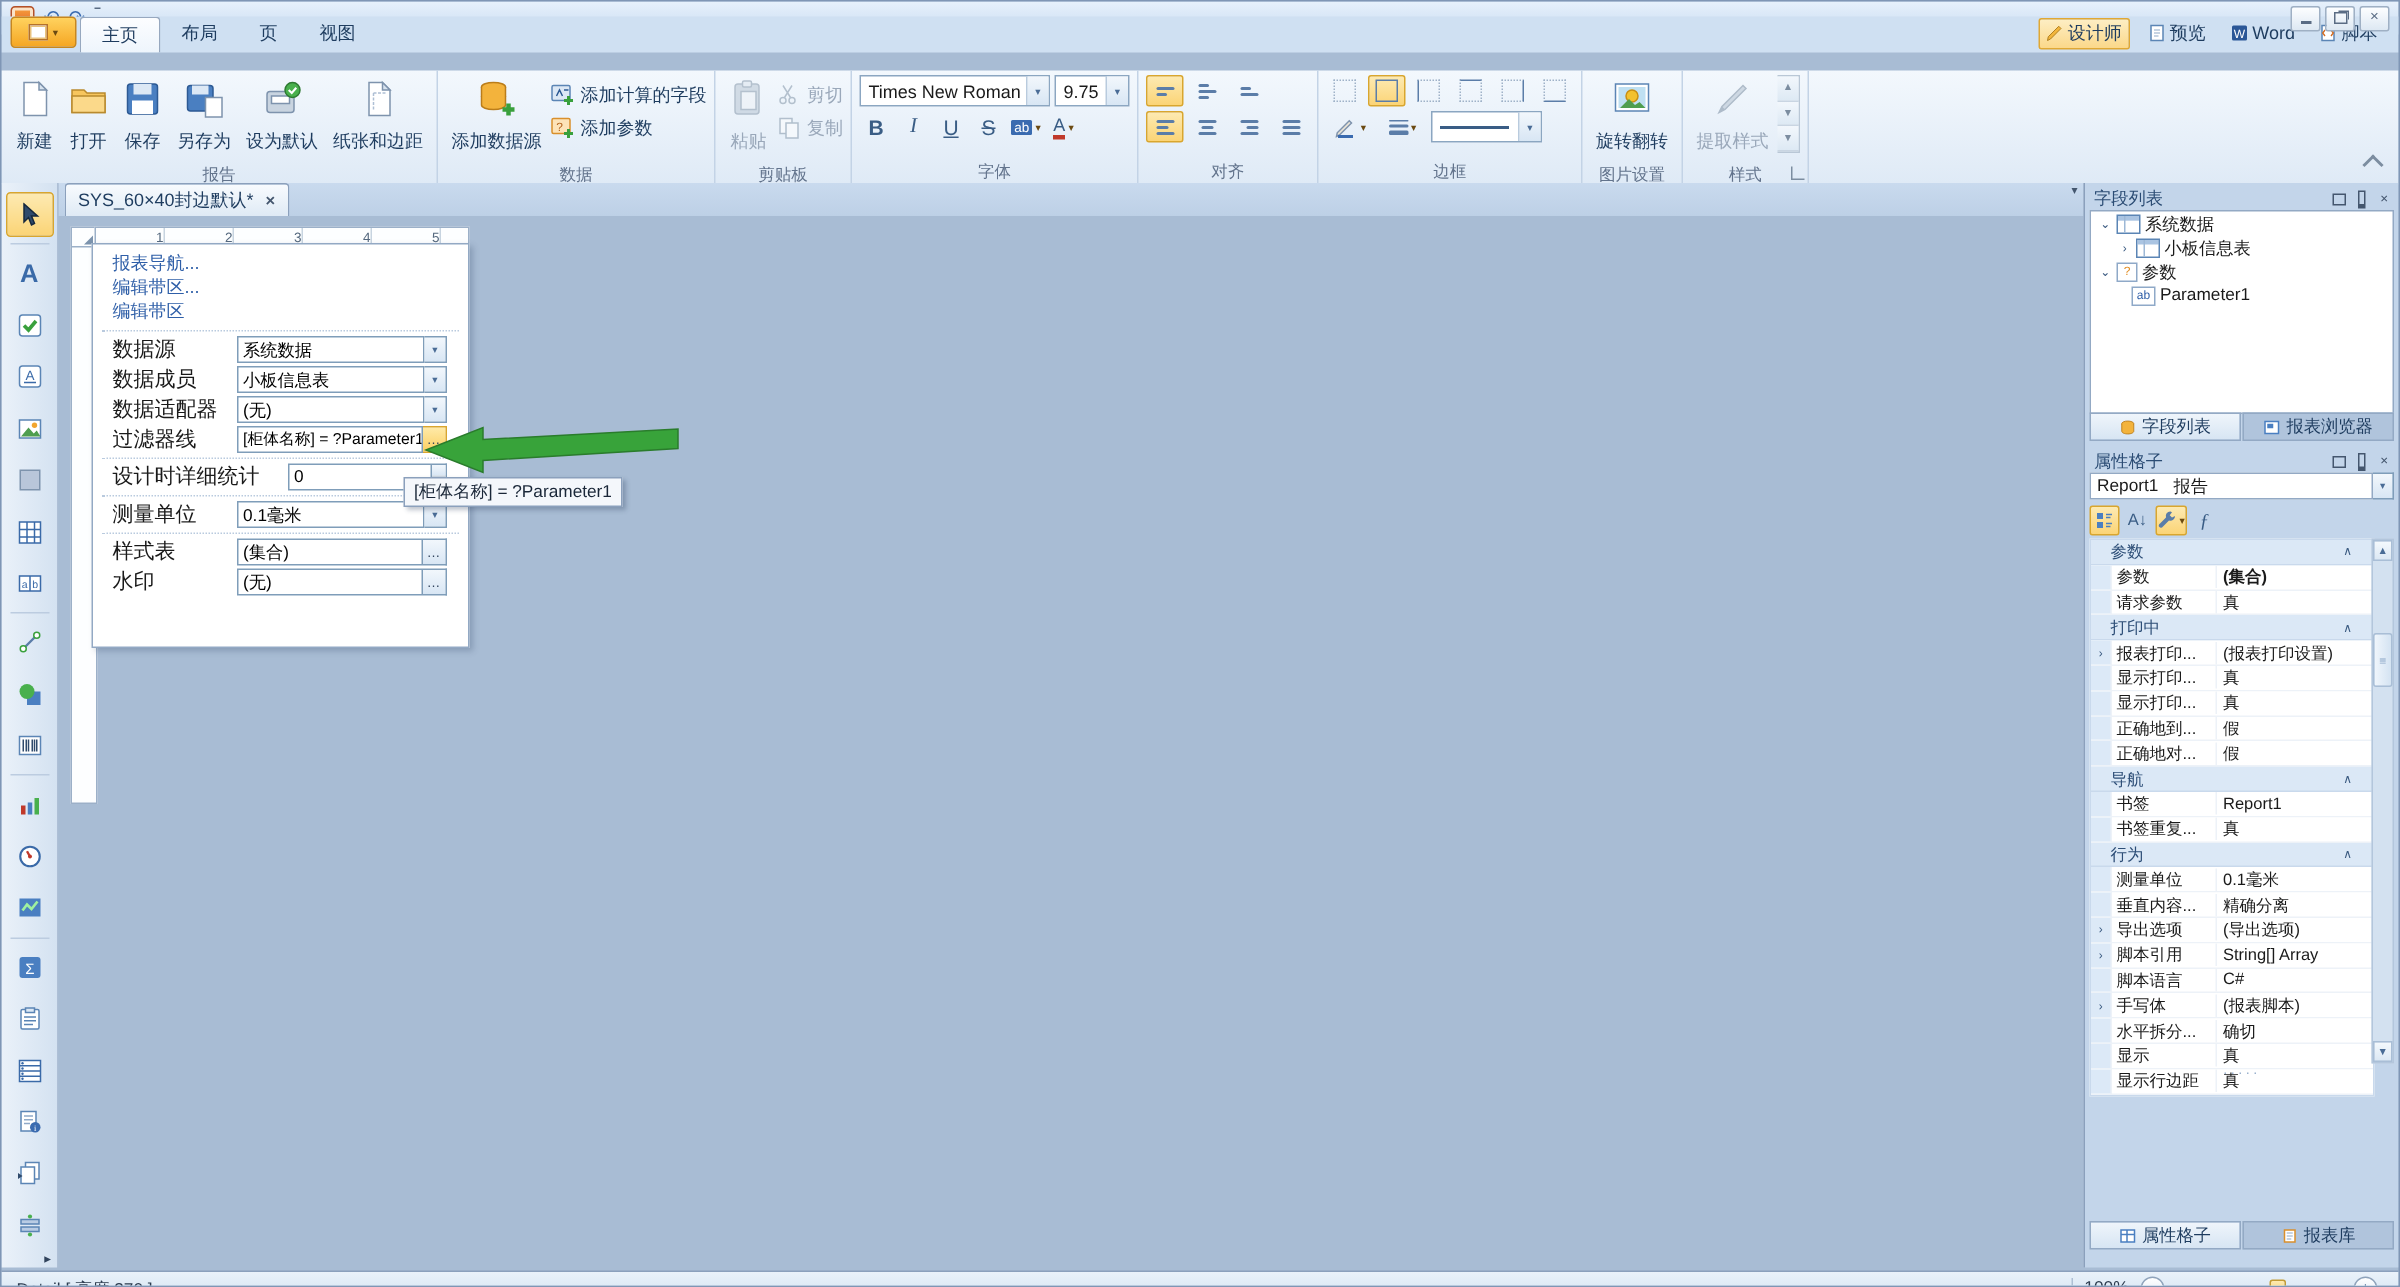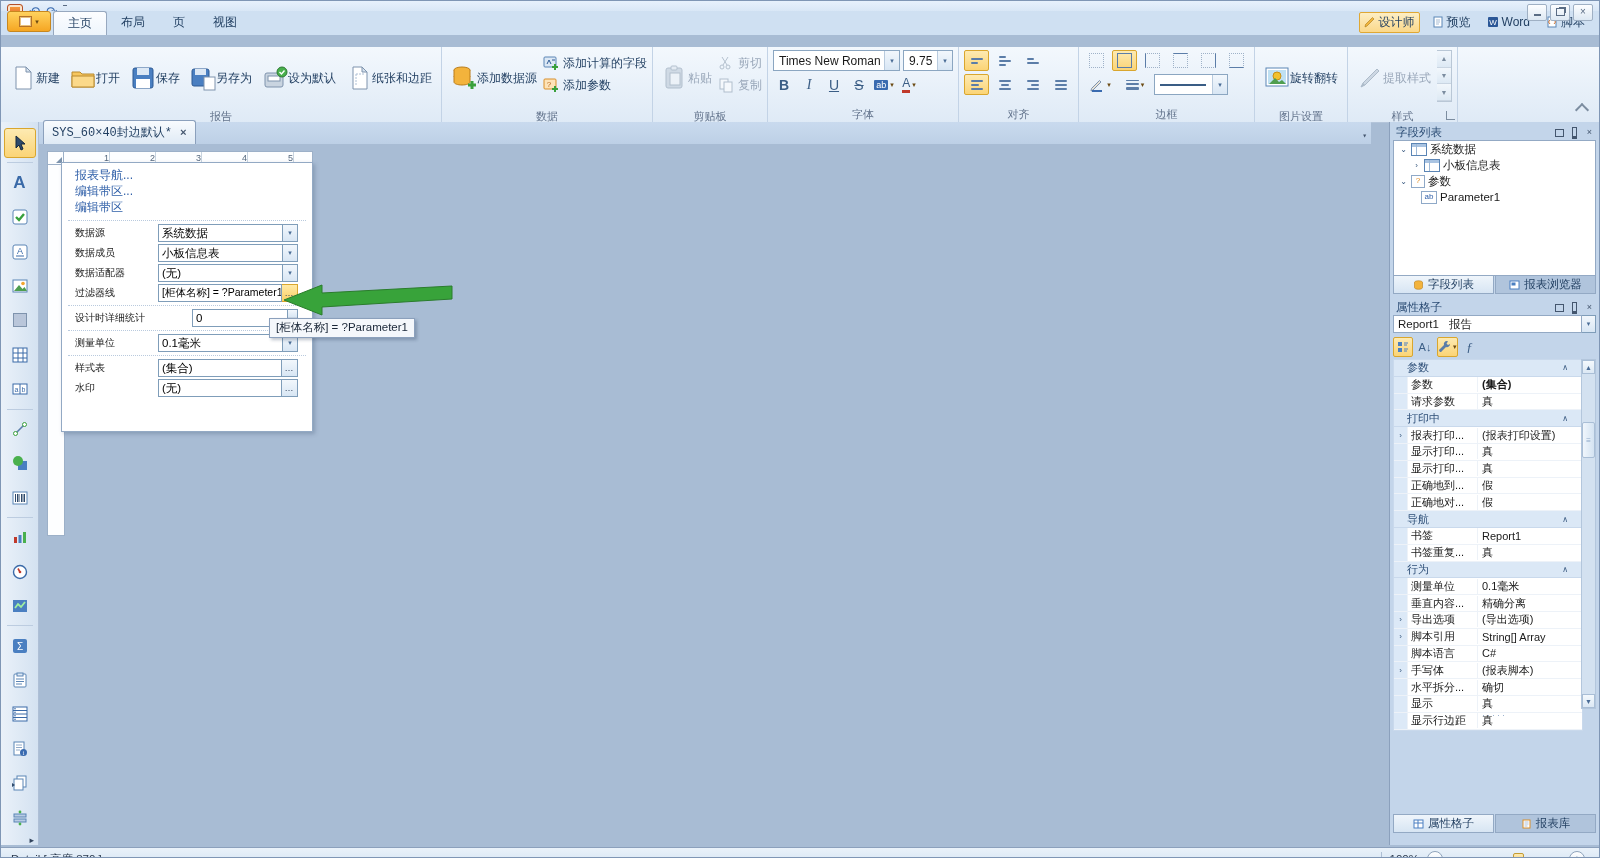--- a/index.html
+++ b/index.html
@@ -30,21 +30,21 @@
   .modetabs{margin-left:auto;display:flex;align-items:center;gap:8px;padding-right:10px;padding-bottom:2px;}
   .mtab{display:flex;align-items:center;gap:3px;color:#1e3c5f;font-size:12px;padding:1px 4px;}
   .mtab.sel{border:1px solid #e0a834;border-radius:2px;background:linear-gradient(#fdeec4,#fbd88a);}
   .mico{width:12px;height:12px;display:inline-block;}
   
   .ribbon{position:absolute;top:46px;left:0;right:0;height:75px;
     background:linear-gradient(#f3f8fd,#dfeaf6);border-bottom:1px solid #b4c5da;display:flex;}
   .rgroup{display:flex;flex-direction:column;border-right:1px solid #c3d3e6;}
   .rgc{flex:1;display:flex;align-items:flex-start;padding:3px 5px;gap:2px;}
   .rcap{height:15px;text-align:center;font-size:11px;color:#62738c;position:relative;}
-  .rbig{display:flex;align-items:center;justify-content:space-between;padding:3px 4px;height:50px;border-radius:2px;}
+  .rbig{display:flex;flex-direction:column;align-items:center;justify-content:space-between;padding:3px 4px;height:50px;border-radius:2px;}
   .rbig .lbl{font-size:12px;color:#1e3c5f;white-space:nowrap;}
   .rbig.dis .lbl{color:#9aa8ba;}
   .smcol{display:flex;flex-direction:column;justify-content:flex-start;gap:4px;padding-top:4px;}
   .rsmall{display:flex;align-items:center;gap:4px;height:18px;font-size:12px;color:#1e3c5f;white-space:nowrap;}
   .rsmall.dis{color:#9aa8ba;}
   .icon16{width:16px;height:16px;display:inline-block;}
   .icon24{width:26px;height:26px;display:inline-block;}
   .combo{display:flex;border:1px solid #8ba6c1;background:#fff;height:19px;align-items:center;}
   .cval{padding:0 5px;font-size:12px;color:#1a1a1a;white-space:nowrap;overflow:hidden;flex:1;}
   .cbtn{width:14px;align-self:stretch;background:linear-gradient(#f2f7fc,#d8e6f4);border-left:1px solid #b9cbde;
@@ -56,21 +56,21 @@
   .bars{display:flex;flex-direction:column;gap:2px;}
   .bars i{display:block;height:2px;background:#5b7da8;border-radius:1px;}
   .bico{width:13px;height:13px;border:1px dotted #9fb2c8;position:relative;}
   .styleg{width:128px;height:50px;border:1px solid #b9c7d6;background:#e3e8ee;color:#8b97a5;
     display:flex;flex-direction:column;align-items:center;justify-content:center;font-size:11px;line-height:14px;}
   .gbtns{display:flex;flex-direction:column;width:14px;height:50px;border:1px solid #b9c7d6;border-left:none;}
   .gbtns span{flex:1;display:flex;align-items:center;justify-content:center;font-size:7px;color:#7c8da0;background:linear-gradient(#f2f7fc,#dde9f4);border-bottom:1px solid #c9d5e2;}
   .dlaunch{position:absolute;right:2px;bottom:2px;width:8px;height:8px;border-left:1px solid #7c8da0;border-bottom:1px solid #7c8da0;}
   .ribchev{position:absolute;top:58px;right:12px;width:8px;height:8px;border-left:2px solid #7c8da0;border-top:2px solid #7c8da0;transform:rotate(45deg);}
   
-  .doctabbar{position:absolute;top:121px;left:38px;right:228px;height:22px;background:linear-gradient(#c9daee,#bdd0e6);border-bottom:1px solid #a9bcd4;display:flex;align-items:flex-end;font-family:Liberation Mono, monospace;}
+  .doctabbar{position:absolute;top:121px;left:38px;right:210px;height:22px;background:linear-gradient(#c9daee,#bdd0e6);border-bottom:1px solid #a9bcd4;display:flex;}
   .doctab{margin-left:4px;padding:3px 8px;display:flex;gap:8px;align-items:center;
     background:linear-gradient(#f8fbfe,#dfeaf5);border:1px solid #8ba0bc;border-bottom:none;border-radius:3px 3px 0 0;color:#1e3c5f;font-size:12px;}
   .doctab .x{color:#44566e;font-size:11px;font-weight:bold;}
   .tabddl{margin-left:auto;margin-right:4px;margin-bottom:4px;font-size:8px;color:#44566e;}
   
   .toolbox{position:absolute;top:121px;left:0;width:38px;bottom:12px;background:linear-gradient(90deg,#eaf1f9,#d4e2f1);border-right:1px solid #aebfd6;display:flex;flex-direction:column;align-items:center;padding-top:4px;box-sizing:border-box;}
   .tool{width:30px;height:29px;display:flex;align-items:center;justify-content:center;border:1px solid transparent;border-radius:3px;margin:2px 0;}
   .tool.sel{background:linear-gradient(#fdeab2,#fbd476);border-color:#d9a62e;}
   .tsep{width:26px;height:1px;background:#bccce0;margin:2px 0;}
   .toolA{font-size:17px;font-weight:bold;color:#3a6aa8;}
@@ -82,21 +82,21 @@
   .corner{position:absolute;left:8px;top:7px;width:16px;height:13px;background:#fdfeff;border:1px solid #9cb0c8;}
   .corner i{position:absolute;right:2px;bottom:2px;width:0;height:0;border-left:6px solid transparent;border-bottom:6px solid #7c93ad;}
   .vruler{position:absolute;left:8px;top:20px;width:16px;height:370px;background:#fdfeff;border:1px solid #9cb0c8;}
   
   .taskpanel{position:absolute;left:22px;top:18px;width:250px;height:268px;background:#fff;border:1px solid #93a9c4;box-shadow:2px 2px 4px rgba(40,60,90,.25);z-index:1;}
   .tp-title{padding:5px 0 4px 13px;color:#1d3a5f;border-bottom:1px solid #e4ebf3;}
   .tp-links{padding:4px 0 2px 13px;}
   .tp-link{color:#2f5fa8;line-height:16px;}
   .tp-sep{border-top:1px dotted #b9cade;margin:3px 6px;}
   .tp-row{display:flex;align-items:center;height:18px;margin:2px 0 2px 13px;}
-  .tp-lab{width:66px;color:#1a1a1a;font-size:10px;white-space:nowrap;font-family:Liberation Serif, serif;}
+  .tp-lab{width:66px;color:#1a1a1a;font-size:14px;white-space:nowrap;font-family:Liberation Serif, serif;}
   .tp-ctl{margin-left:auto;margin-right:14px;width:140px;display:flex;height:18px;box-sizing:border-box;}
   .tbox{flex:1;border:1px solid #7f9db9;background:#fff;display:flex;align-items:center;padding:0 3px;font-size:11.5px;white-space:nowrap;overflow:hidden;}
   .dbtn{width:14px;border:1px solid #7f9db9;border-left:none;background:linear-gradient(#f2f7fc,#d8e6f4);display:flex;align-items:center;justify-content:center;font-size:7px;color:#4a6c96;}
   .ebtn{width:15px;border:1px solid #7f9db9;border-left:none;background:linear-gradient(#f2f7fc,#d8e6f4);display:flex;align-items:center;justify-content:center;font-size:9px;color:#31435c;letter-spacing:1px;}
   .ebtn.hl{background:linear-gradient(#ffeaa8,#fbcf62);border-color:#d9a62e;}
   .spin{width:9px;display:flex;flex-direction:column;border:1px solid #7f9db9;border-left:none;}
   .spin i{flex:1;background:linear-gradient(#f2f7fc,#d8e6f4);border-bottom:1px solid #c9d5e2;}
   .tooltip{position:absolute;left:230px;top:174px;height:17px;padding:1px 6px 0 6px;background:#f4f7fb;border:1px solid #8ba0bc;box-shadow:2px 2px 3px rgba(40,60,90,.3);font-size:11.5px;color:#1a2738;z-index:3;white-space:nowrap;}
   .garrow{position:absolute;left:243px;top:138px;z-index:4;}
   

